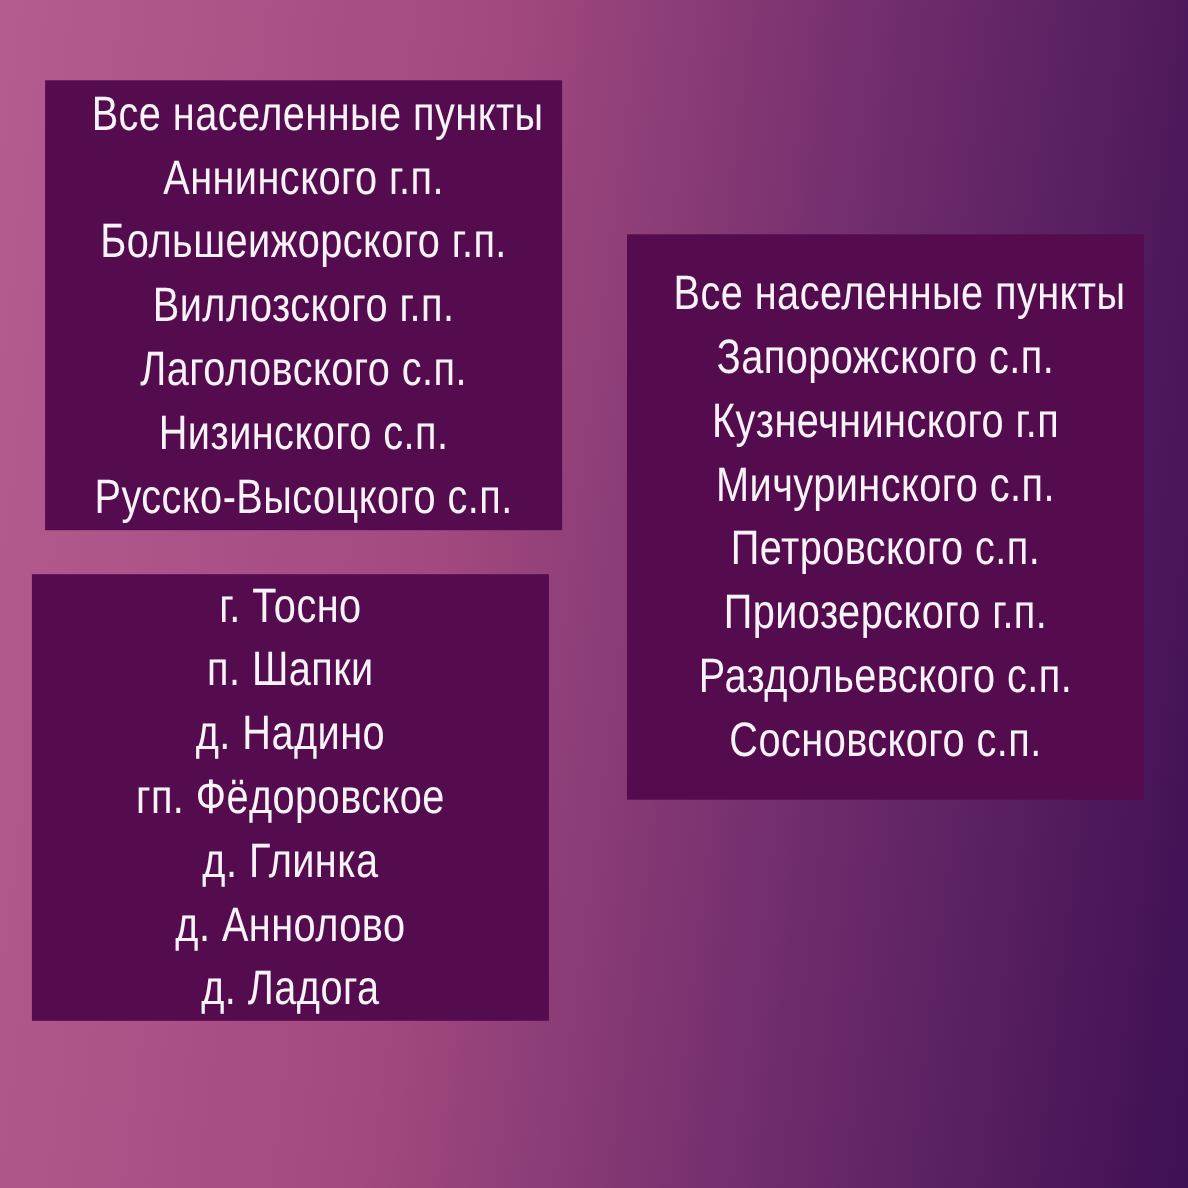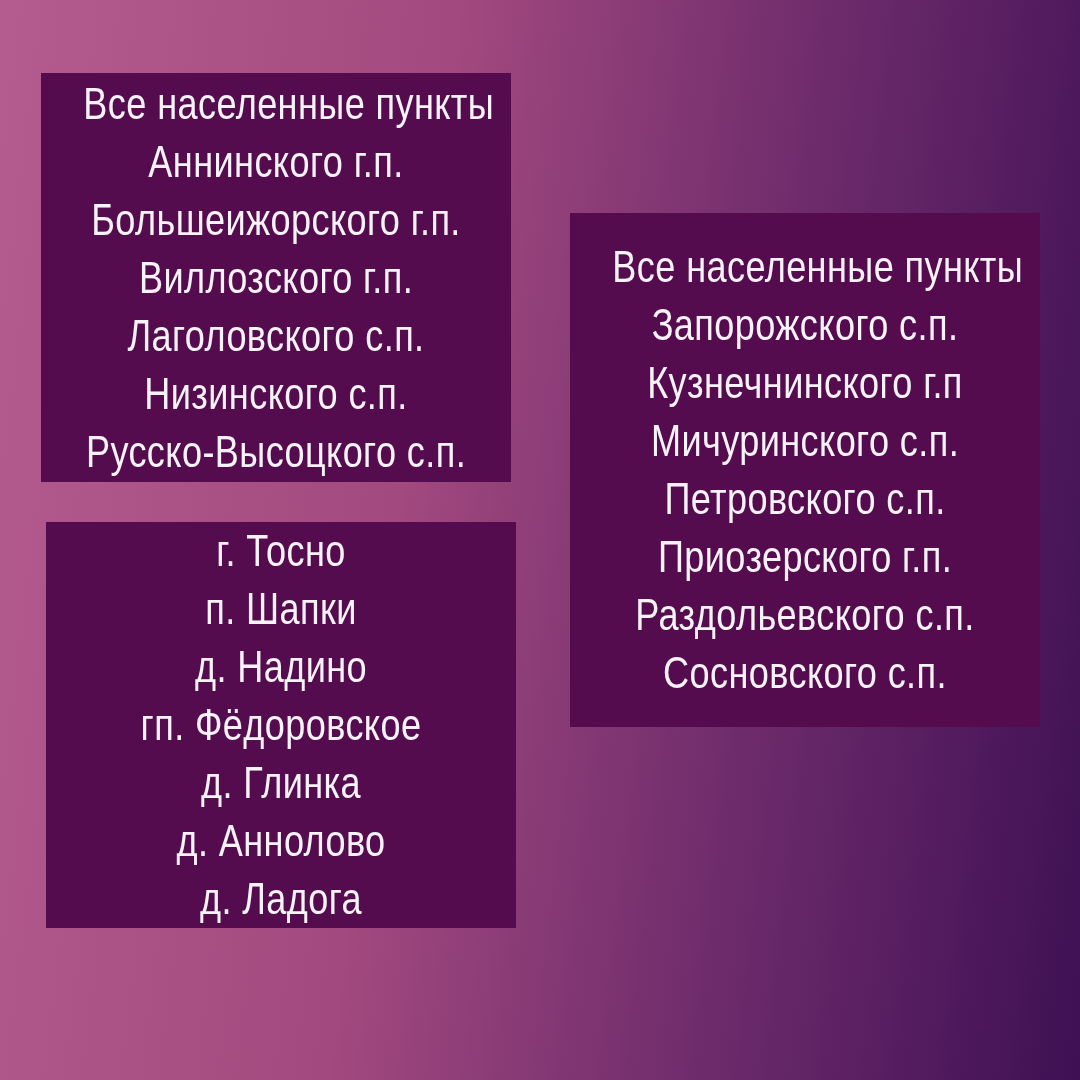--- a/index.html
+++ b/index.html
@@ -22,21 +22,21 @@
 
   .card {
     position: absolute;
     background: var(--card);
     display: flex;
     flex-direction: column;
     justify-content: center;
     align-items: center;
   }
   .card-1 { left: 41px;  top: 73px;  width: 470px; height: 409px; }
-  .card-2 { left: 46px;  top: 522px; width: 470px; height: 406px; }
+  .card-2 { left: 29px;  top: 522px; width: 470px; height: 406px; }
   .card-3 { left: 570px; top: 213px; width: 470px; height: 514px; }
 
   .card-lines {
     width: 100%;
     transform: scaleX(0.82);
     transform-origin: 50% 50%;
   }
   .line {
     color: var(--text);
     font-size: 44px;

